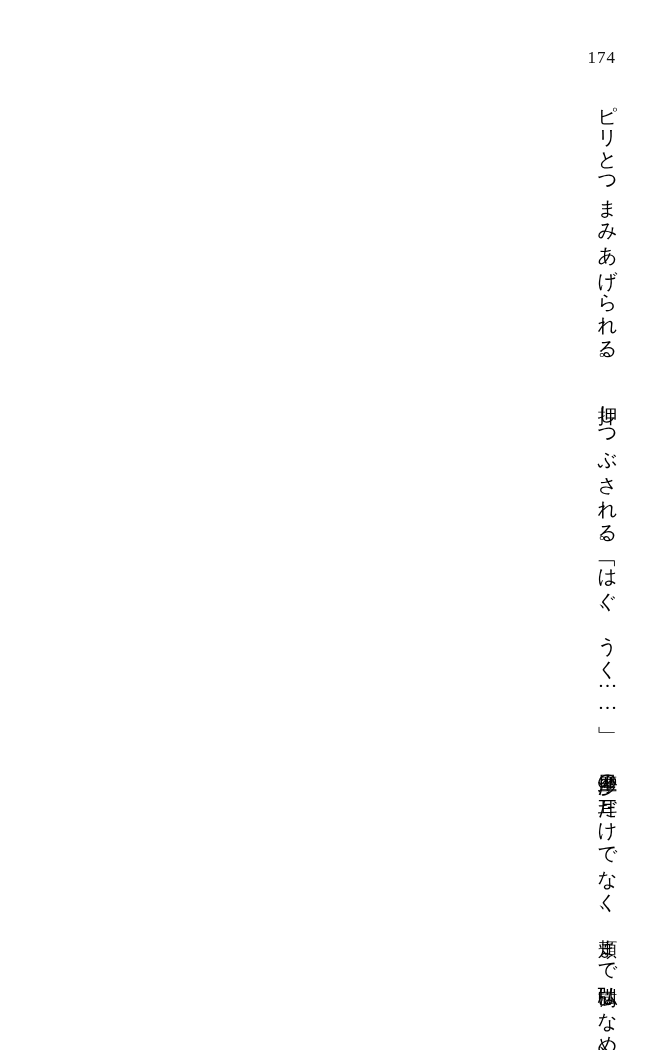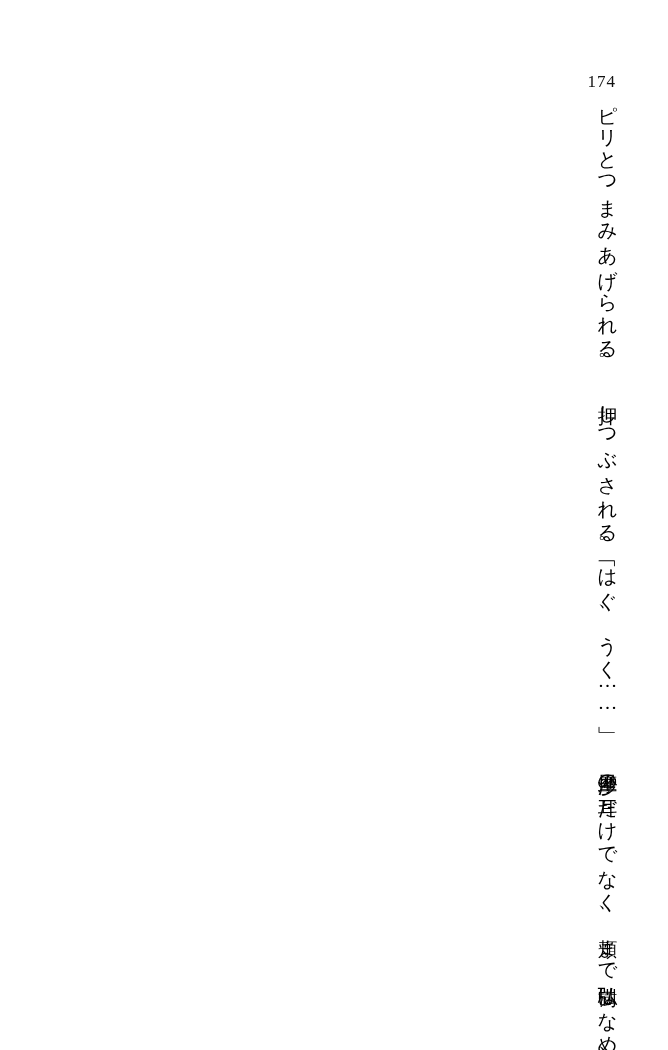--- a/index.html
+++ b/index.html
@@ -23,21 +23,20 @@
     box-sizing: border-box;
   }
   .page-number {
     position: absolute;
     top: 48px;
     right: 52px;
     font-size: 17px;
     letter-spacing: 1px;
     font-family: "Liberation Serif", "DejaVu Serif", serif;
     color: #111;
-    margin-top: 24px;
   }
   .text-block {
     position: absolute;
     top: 92px;
     right: 44px;
     height: 930px;
     width: 590px;
     display: flex;
     flex-direction: row;
     justify-content: flex-start;

